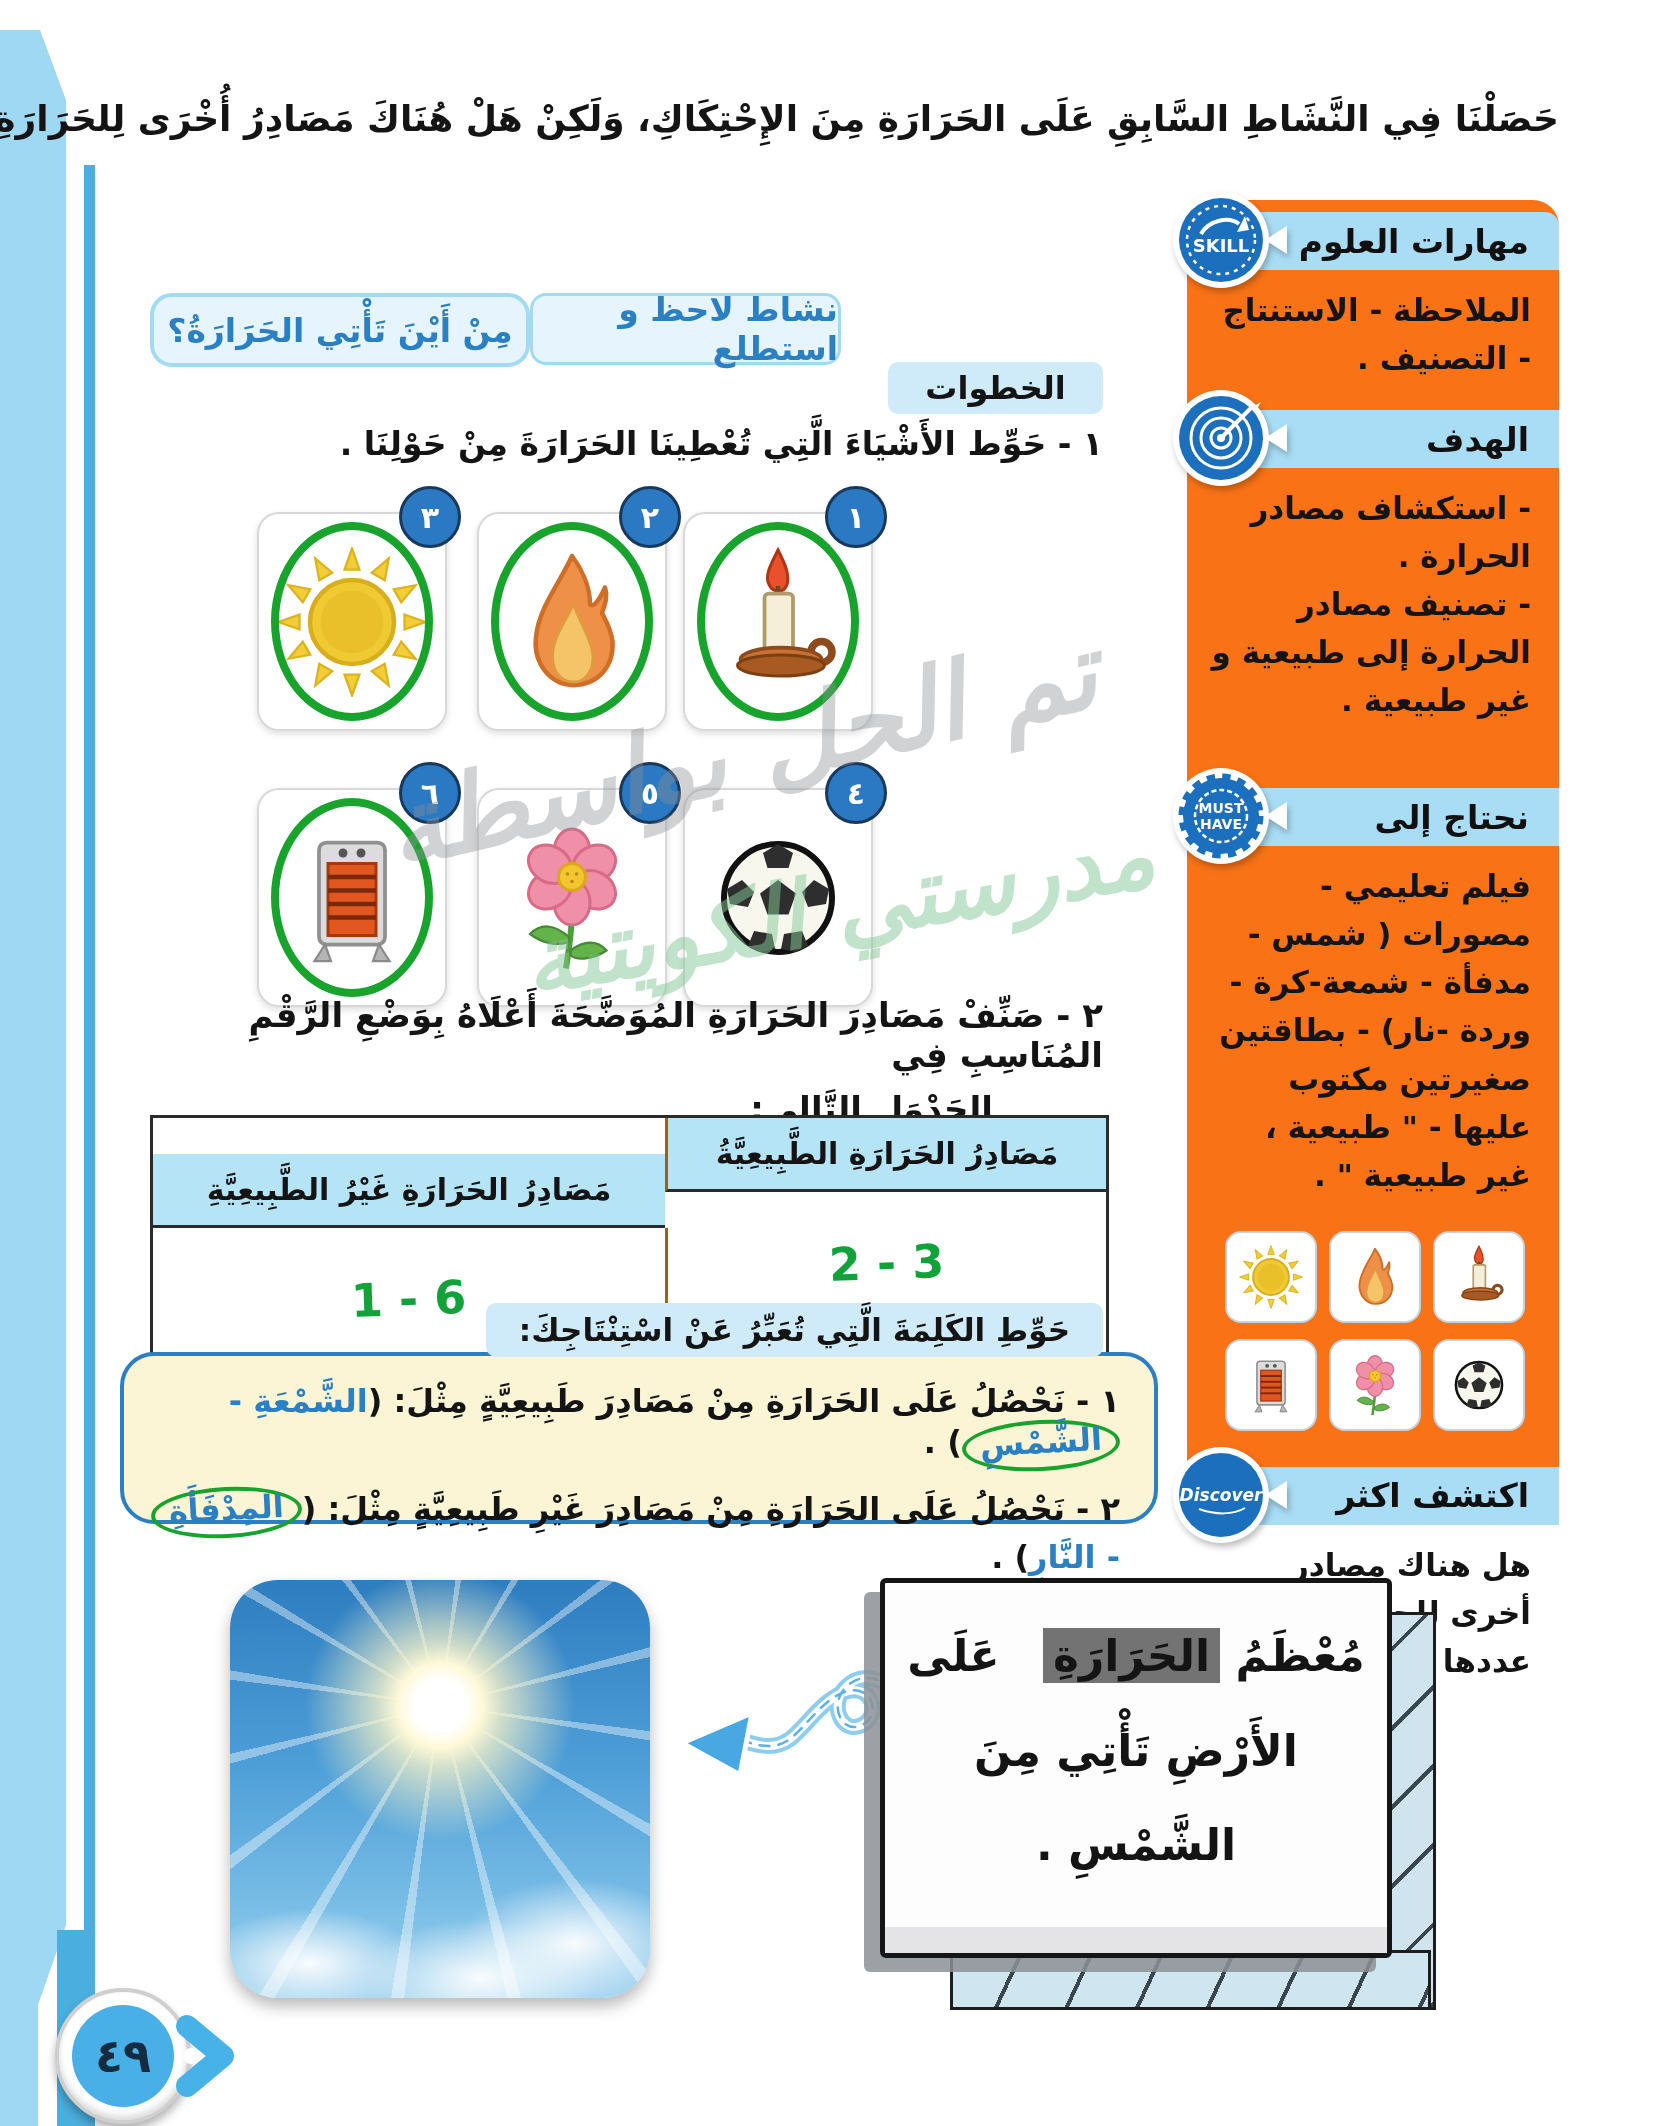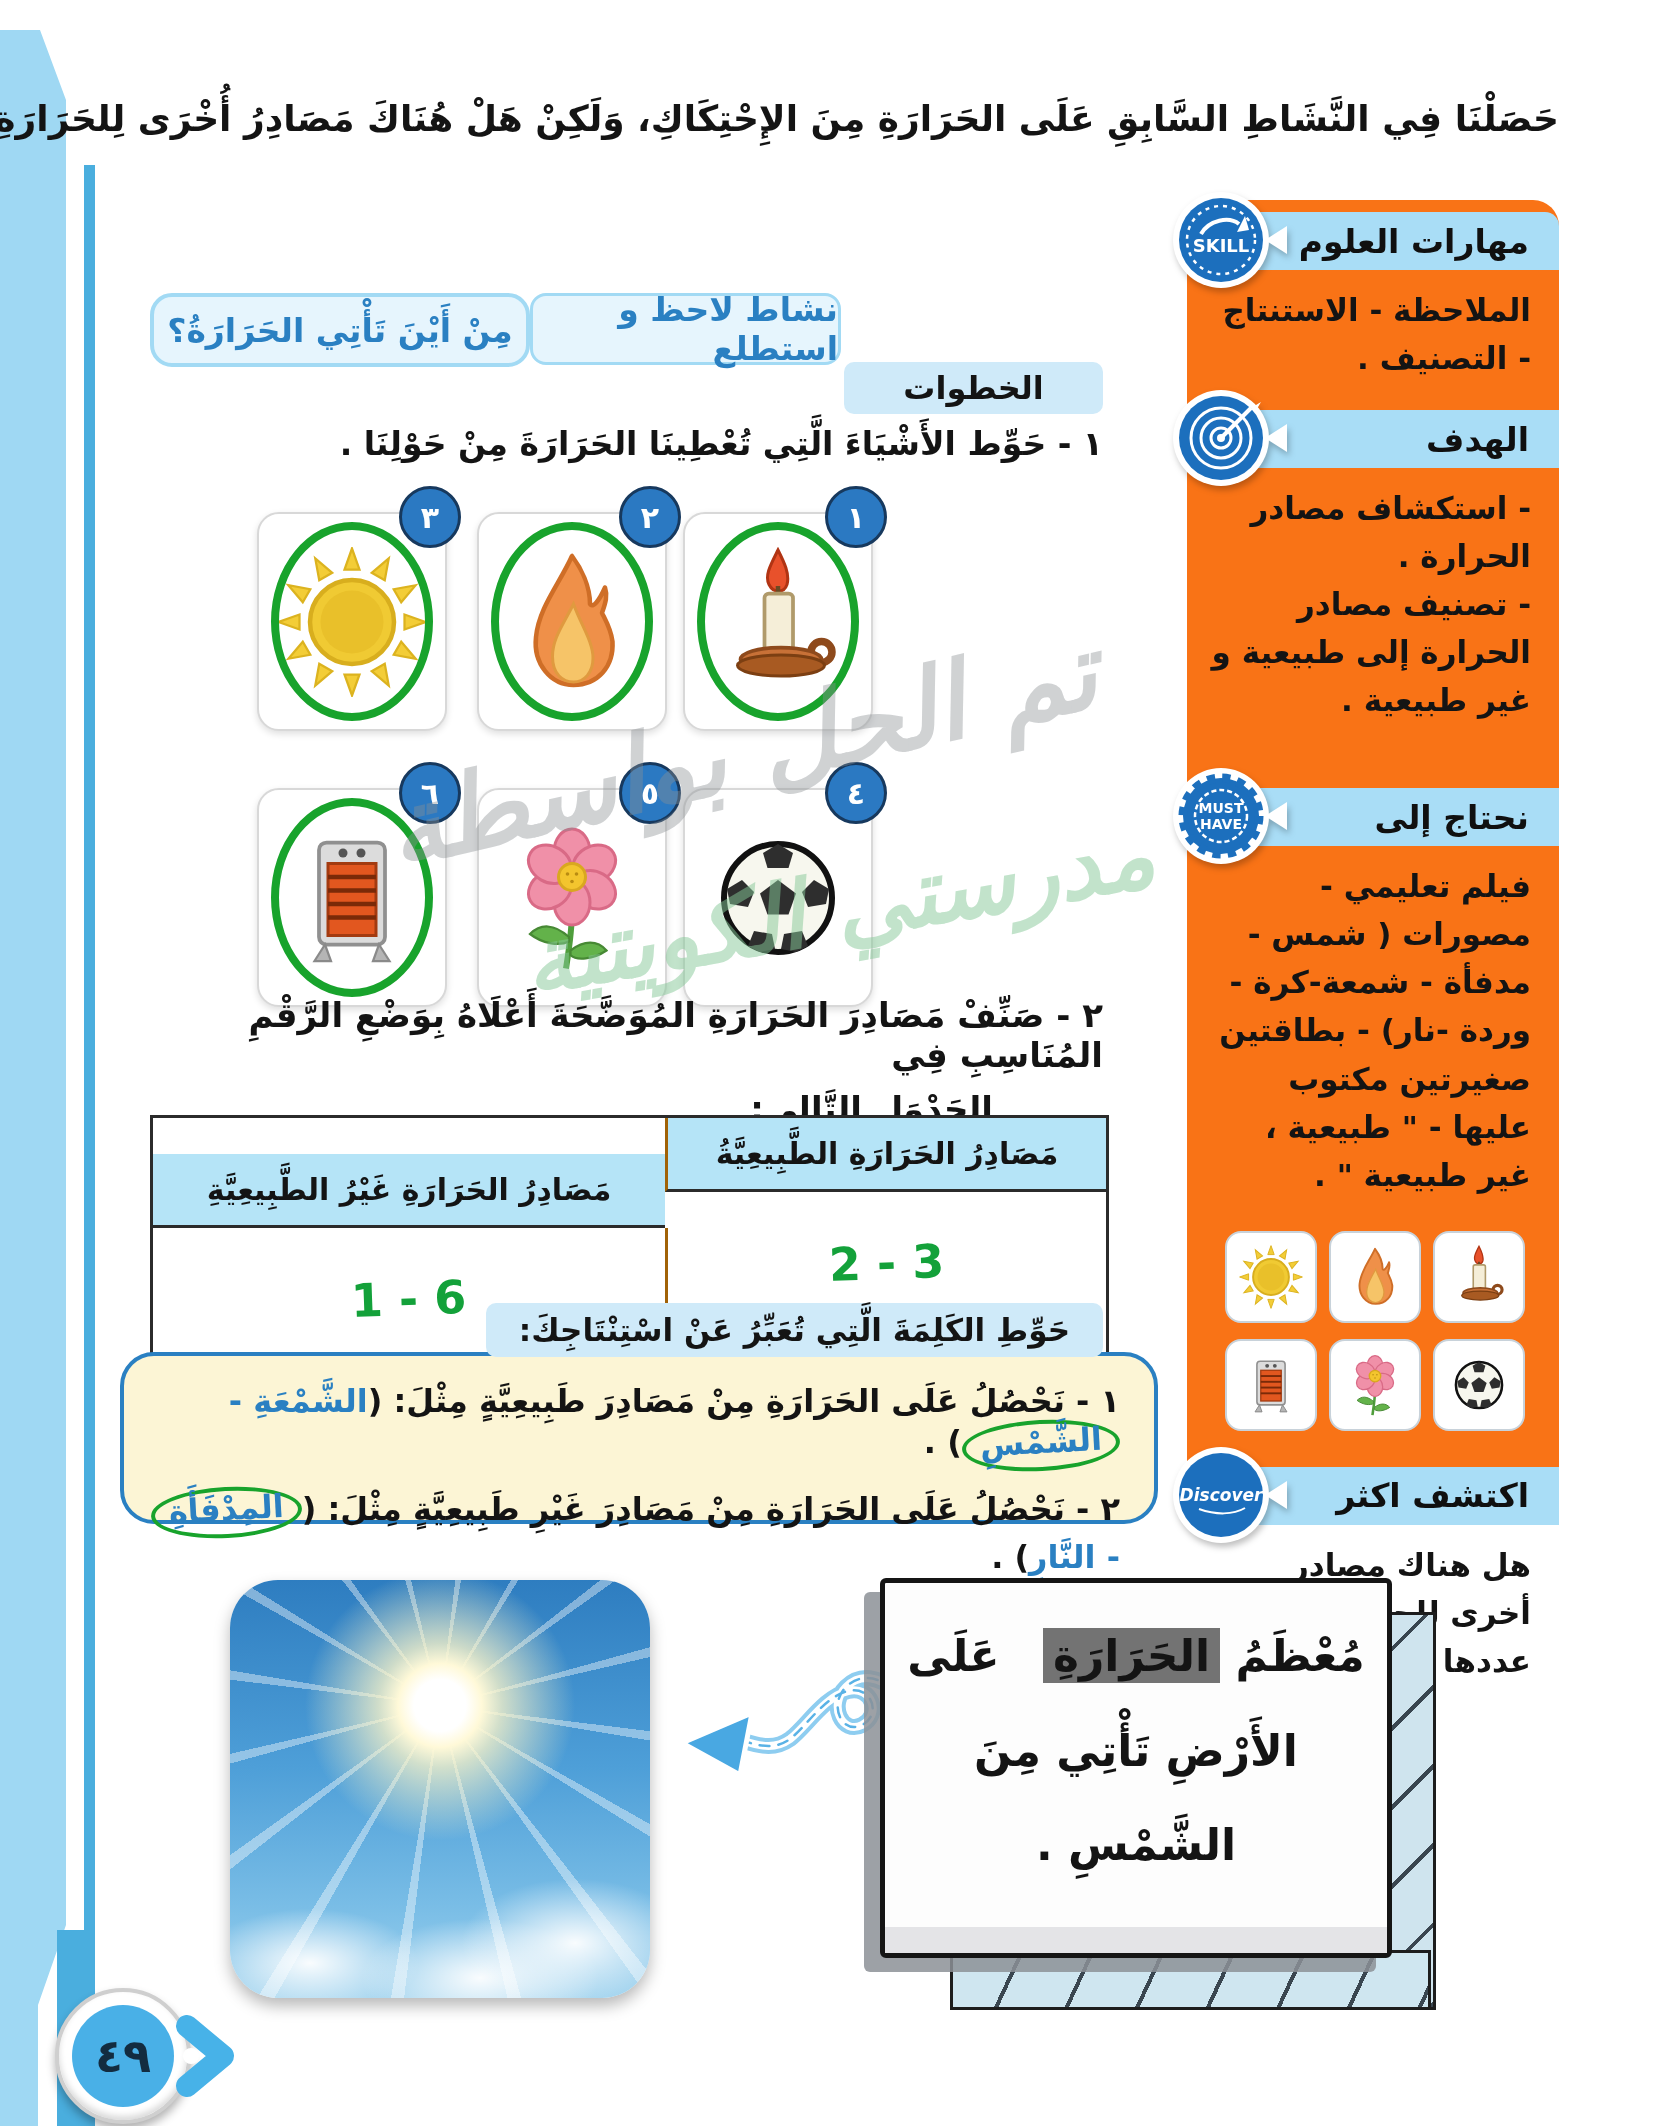--- a/index.html
+++ b/index.html
@@ -44,21 +44,21 @@
 
   
   .act-box{
     position:absolute;top:293px;height:66px;background:#e6f5fd;border:3px solid #a2daf4;
     border-radius:16px;display:flex;align-items:center;justify-content:center;
     color:#2a80c2;font-weight:bold;font-size:33px;z-index:2;
   }
   .act-type{left:530px;width:305px;}
   .act-q{left:150px;width:372px;border-width:4px;border-radius:22px;}
   .steps-tab{
-    position:absolute;right:551px;top:362px;width:259px;height:52px;background:#cfeaf9;
+    position:absolute;right:551px;top:362px;width:215px;height:52px;background:#cfeaf9;
     border-radius:10px;display:flex;align-items:center;justify-content:center;
     font-size:32px;font-weight:bold;z-index:2;
   }
   .step1{position:absolute;right:551px;top:424px;font-size:33px;font-weight:bold;text-align:right;z-index:2;}
 
   
   .card{
     position:absolute;width:186px;height:215px;background:#fff;border:2px solid #d8d8d8;
     border-radius:22px;box-shadow:0 3px 7px rgba(0,0,0,.13);
     display:flex;align-items:center;justify-content:center;z-index:2;

